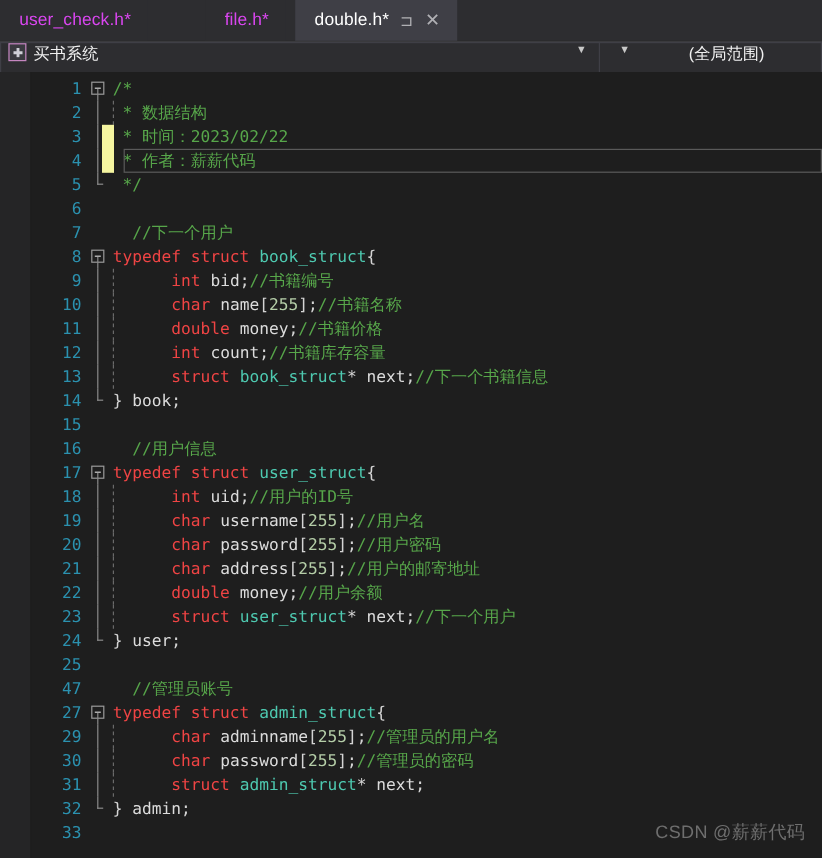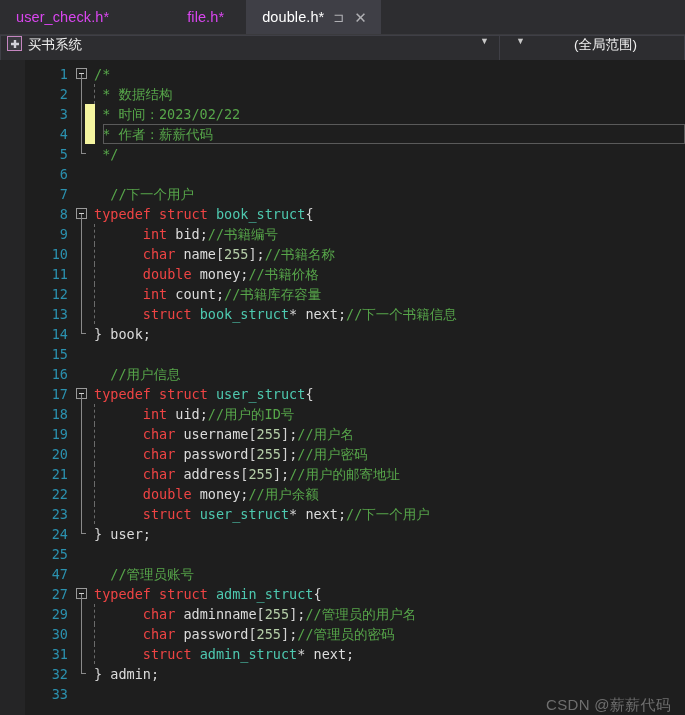--- a/index.html
+++ b/index.html
@@ -195,21 +195,21 @@
     position: absolute;
     left: 103px;
     right: 0;
     height: 20px;
     border: 1px solid #5a5a5a;
     pointer-events: none;
   }
   .watermark {
     position: absolute;
     right: 14px;
-    bottom: 0;
+    bottom: 12px;
     color: #6e6e6e;
     font-family: "Liberation Sans", sans-serif;
     font-size: 15px;
     letter-spacing: .3px;
   }
 </style>
 </head>
 <body>
 
 <div class="tabstrip">

